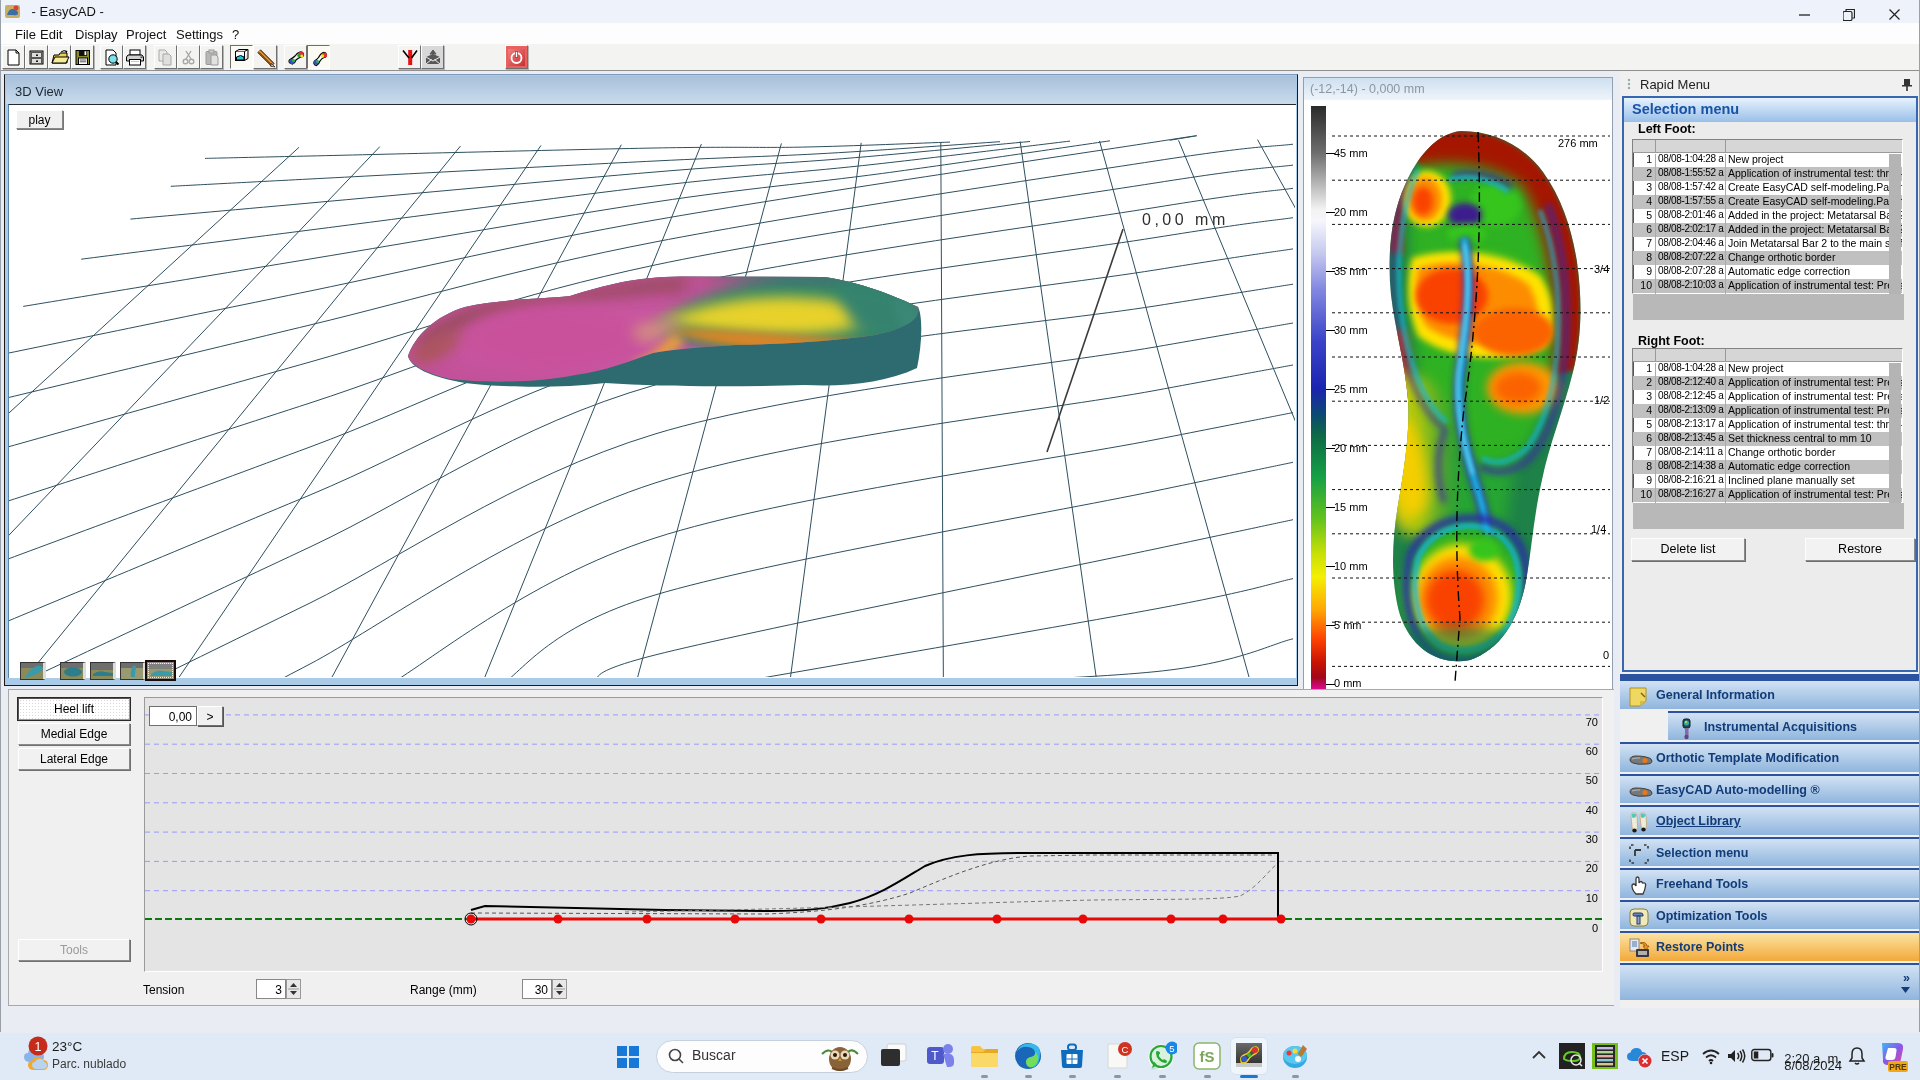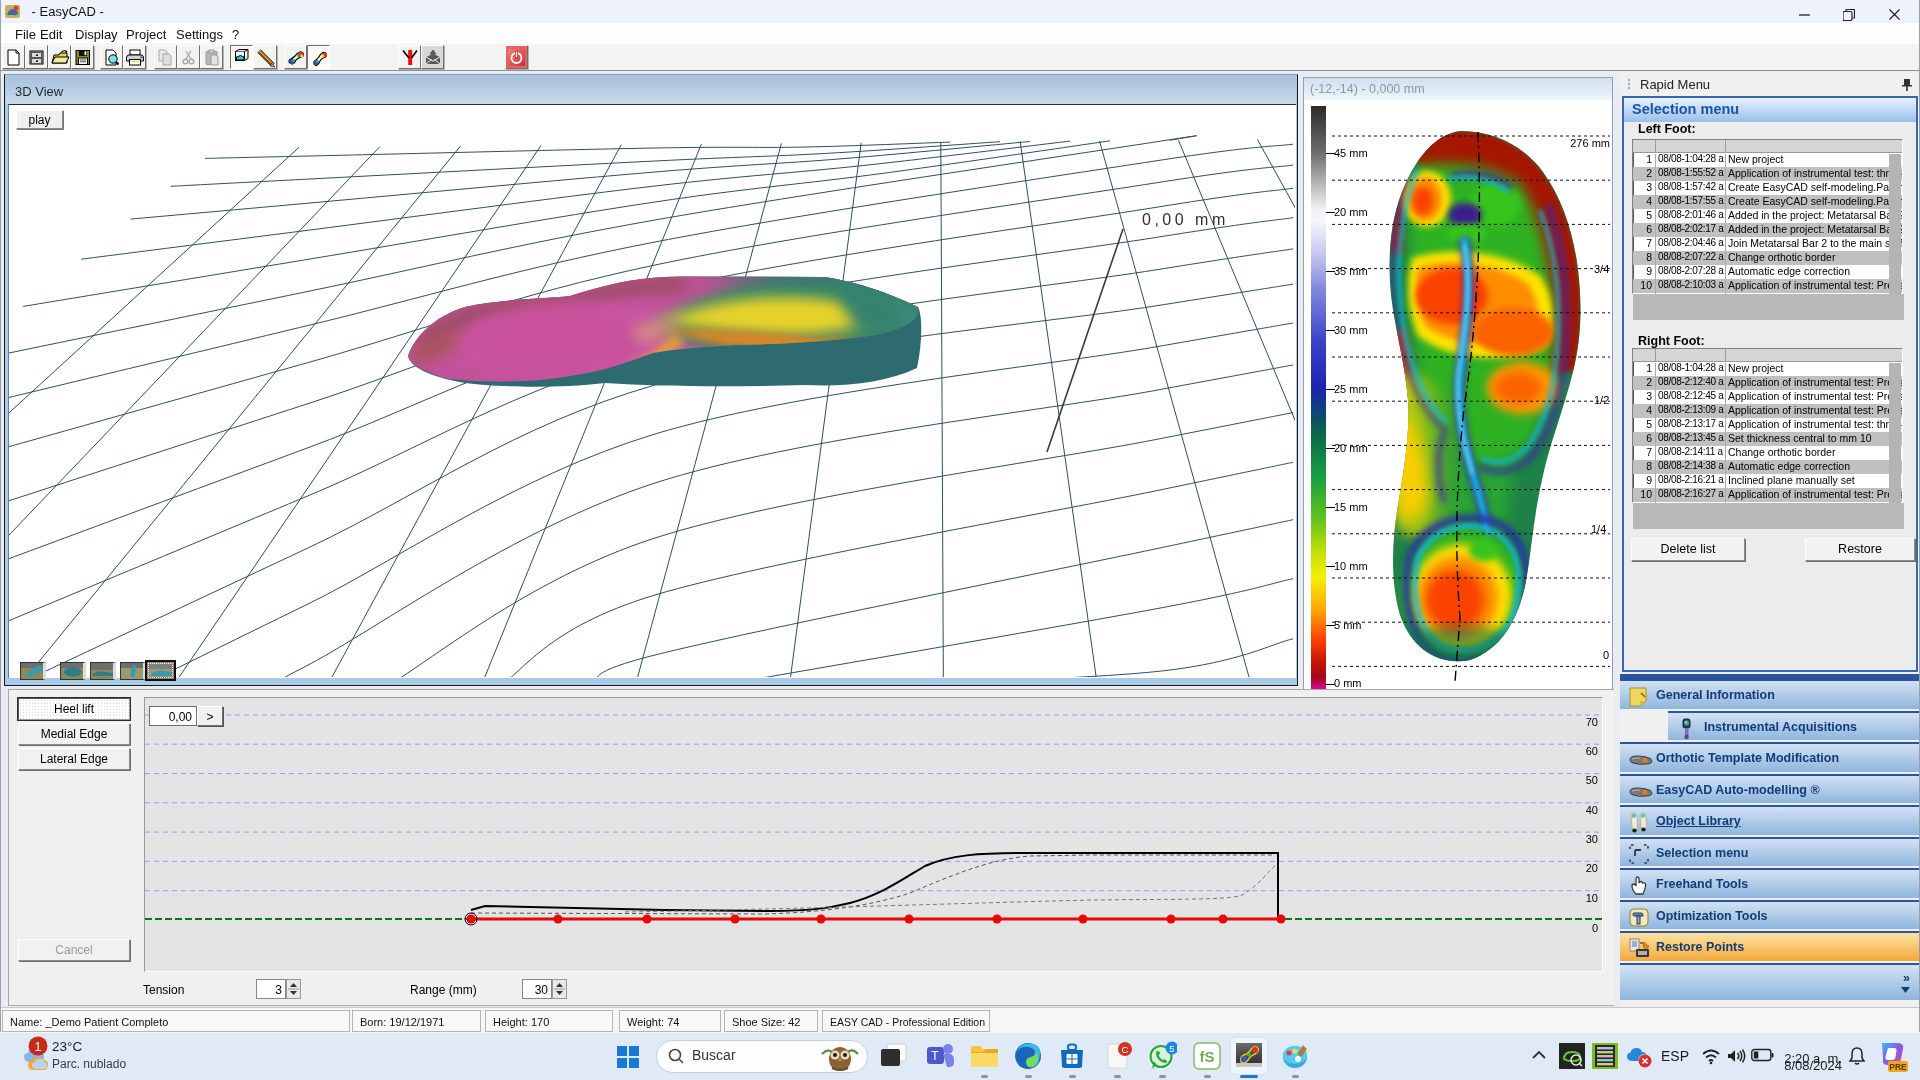--- a/index.html
+++ b/index.html
@@ -451,21 +451,21 @@
 <line x1="28" y1="323.2" x2="306" y2="323.2"></line>
 <line x1="28" y1="367.4" x2="306" y2="367.4"></line>
 <line x1="28" y1="411.6" x2="306" y2="411.6"></line>
 <line x1="28" y1="455.8" x2="306" y2="455.8"></line>
 <line x1="28" y1="500.0" x2="306" y2="500.0"></line>
 <line x1="28" y1="544.2" x2="306" y2="544.2"></line>
 <line x1="28" y1="588.4" x2="306" y2="588.4"></line>
  </g>
  <path d="M174 54 Q180 200 160 330 Q148 440 156 540 L151 604" fill="none" stroke="#000" stroke-width="1.4" stroke-dasharray="10,4,2,4"></path>
  </svg>
- <div class="smm" style="left:262px;top:59px;width:44px;text-align:right">276 mm</div>
+ <div class="smm" style="left:254px;top:59px;width:44px;">276 mm</div>
  <div class="smm" style="left:290px;top:185px">3/4</div>
  <div class="smm" style="left:290px;top:316px">1/2</div>
  <div class="smm" style="left:287px;top:445px">1/4</div>
  <div class="smm" style="left:299px;top:571px">0</div>
 </div>
 <div class="abs" id="rapid">
  <div class="abs" id="rapidhdr">
         <svg style="position:absolute;left:7px;top:4px" width="4" height="14">
           <circle cx="2" cy="2" r="1.2" fill="#9aa"></circle>
           <circle cx="2" cy="6" r="1.2" fill="#9aa"></circle>
@@ -665,21 +665,21 @@
           <svg style="position:absolute;left:auto;right:10px;top:22px" width="9" height="6">
             <path d="M0 0 L9 0 L4.5 6 Z" fill="#123c78"></path>
           </svg>
         </div>
  </div>
 </div>
 <div class="abs" id="pbot">
  <div class="bbtn" style="top:8px;background:#fff;background-image:radial-gradient(#d9d9d9 25%,transparent 25%);background-size:3px 3px;border-color:#555 #9a9a9a #9a9a9a #555;box-shadow:0 0 0 1px #2a2a2a">Heel lift</div>
  <div class="bbtn" style="top:33px">Medial Edge</div>
  <div class="bbtn" style="top:58px">Lateral Edge</div>
- <div class="bbtn" style="top:249px;color:#9a9a9a">Cancel</div>
+ <div class="bbtn" style="top:249px;color:#9a9a9a">Tools</div>
  <div class="abs" style="left:140px;top:16px;width:48px;height:20px;background:#fff;border:1px solid #707070;font-size:12px;text-align:right;padding:3px 4px 0 0;z-index:6">0,00</div>
  <div class="abs" style="left:188px;top:16px;width:26px;height:20px;background:#f0f0f0;border:1px solid #707070;border-top-color:#fff;border-left-color:#fff;box-shadow:1px 1px 0 #555;font-size:12px;text-align:center;padding-top:3px;z-index:6">&gt;</div>
  <div class="abs" id="graph">
   <svg class="abs" style="left:0;top:0" width="1457" height="273" viewBox="0 0 1457 273">
    <g stroke="#9a9afa" stroke-width="1" stroke-dasharray="5,4">
             <line x1="0" y1="192.7" x2="1457" y2="192.7"></line>
             <line x1="0" y1="163.4" x2="1457" y2="163.4"></line>
             <line x1="0" y1="134.1" x2="1457" y2="134.1"></line>
             <line x1="0" y1="104.8" x2="1457" y2="104.8"></line>
             <line x1="0" y1="75.5" x2="1457" y2="75.5"></line>
@@ -719,28 +719,20 @@
           <path d="M3 7 L6.5 3 L10 7 Z M3 11 L6.5 15 L10 11 Z" fill="#333"></path>
           <line x1="1" y1="9" x2="12" y2="9" stroke="#999"></line>
         </svg></div>
  <div class="abs" style="left:401px;top:293px;font-size:12px">Range (mm)</div>
  <div class="abs" style="left:513px;top:289px;width:30px;height:20px;background:#fff;border:1px solid #888;font-size:12px;text-align:right;padding:3px 3px 0 0">30</div>
  <div class="abs" style="left:543px;top:289px;width:15px;height:20px;background:#e8e8e8;border:1px solid #999"><svg width="13" height="18">
           <path d="M3 7 L6.5 3 L10 7 Z M3 11 L6.5 15 L10 11 Z" fill="#333"></path>
           <line x1="1" y1="9" x2="12" y2="9" stroke="#999"></line>
         </svg></div>
 </div>
-<div class="abs" id="statusbar">
-<div class="sfield" style="left:2px;width:348px">Name: _Demo Patient Completo</div>
-<div class="sfield" style="left:352px;width:129px">Born: 19/12/1971</div>
-<div class="sfield" style="left:485px;width:128px">Height: 170</div>
-<div class="sfield" style="left:619px;width:102px">Weight: 74</div>
-<div class="sfield" style="left:724px;width:94px">Shoe Size: 42</div>
-<div class="sfield" style="left:822px;width:168px;font-size:10.5px">EASY CAD - Professional Edition</div>
-</div>
 <div class="abs" id="taskbar">
 
  <svg class="abs" style="left:20px;top:7px" width="34" height="34">
         <path d="M10 22 Q4 22 4 17 Q4 13 8 13 Q9 8 14 8 Q18 8 19 12 Q24 12 24 17 Q24 22 19 22 Z" fill="#8ab4e8"></path>
         <path d="M14 30 Q8 30 8 25 Q8 21 12 21 Q13 17 18 17 Q22 17 23 20 Q28 20 28 25 Q28 30 23 30 Z" fill="#f0a830"></path>
         <path d="M17 29 Q12 29 12 25 Q12 22 15 22 Q16 19 20 19 Q24 19 24 22 Q27 22 27 25.5 Q27 29 23 29 Z" fill="#b8d4f0"></path>
       </svg>
  <svg class="abs" style="left:28px;top:3px" width="20" height="20">
         <circle cx="10" cy="10" r="9.5" fill="#c52a1a"></circle>
         <text x="10" y="14.5" font-size="12.5" fill="#fff" text-anchor="middle" font-family="Liberation Sans">1</text>

